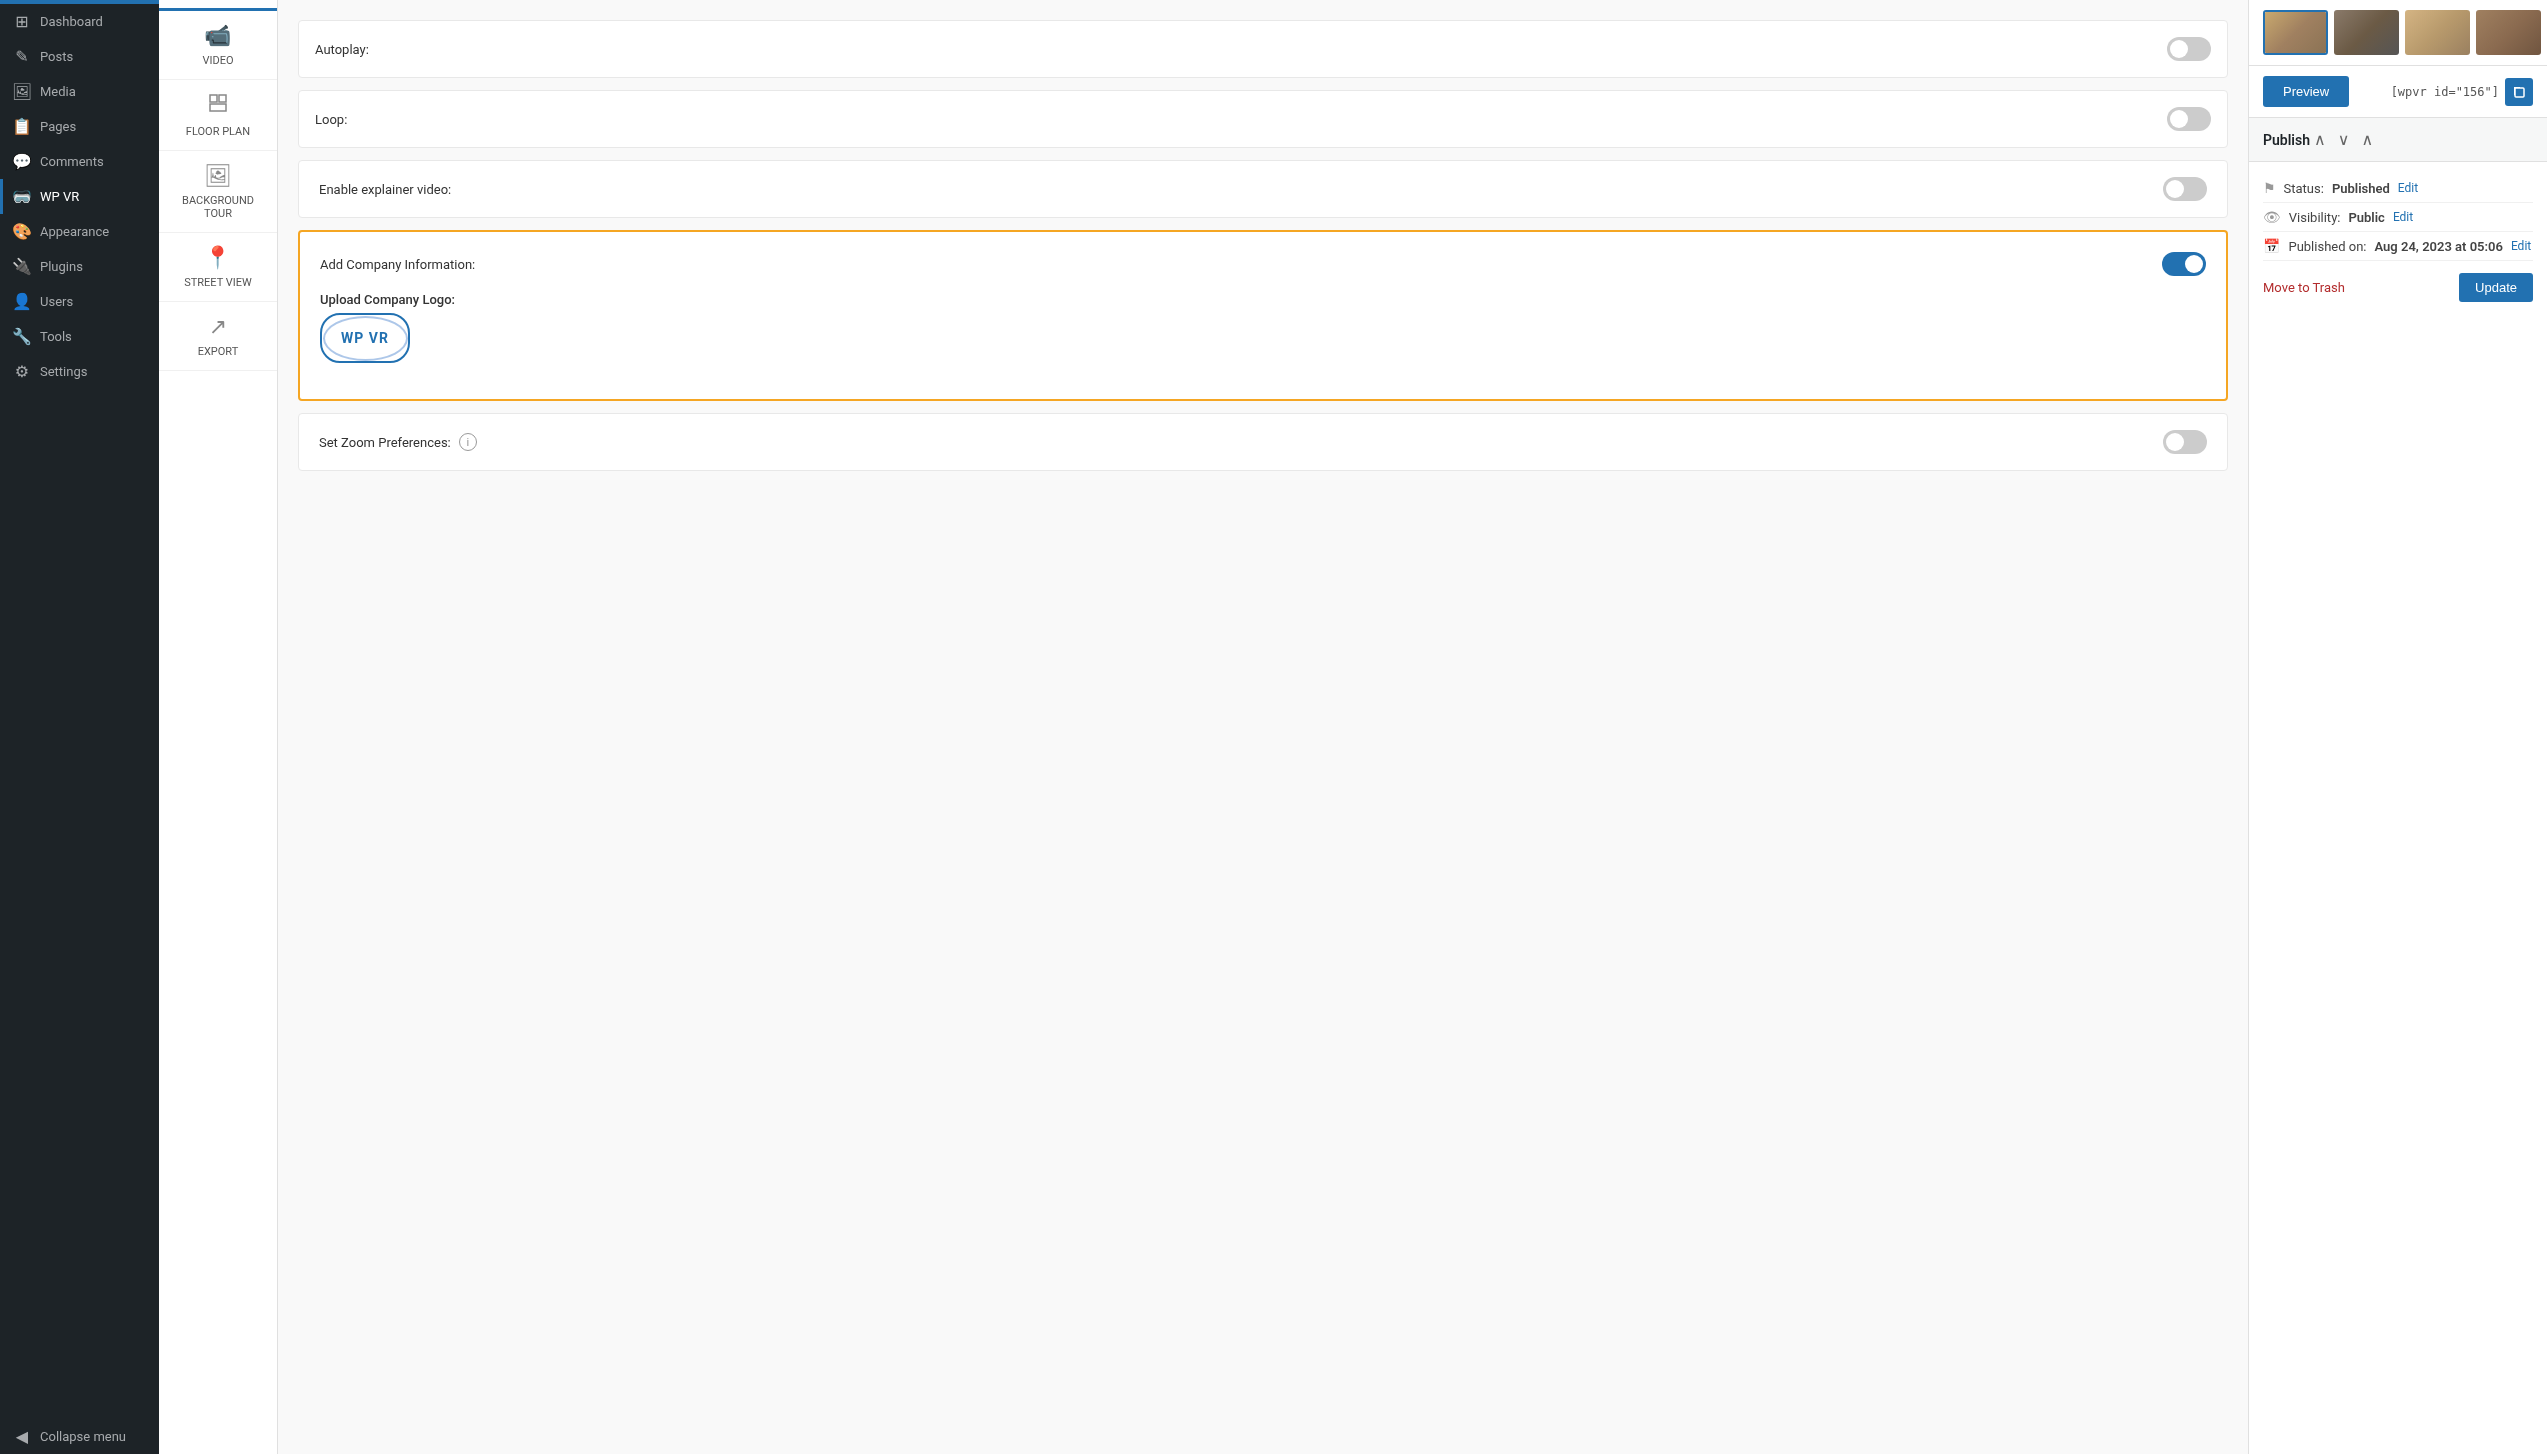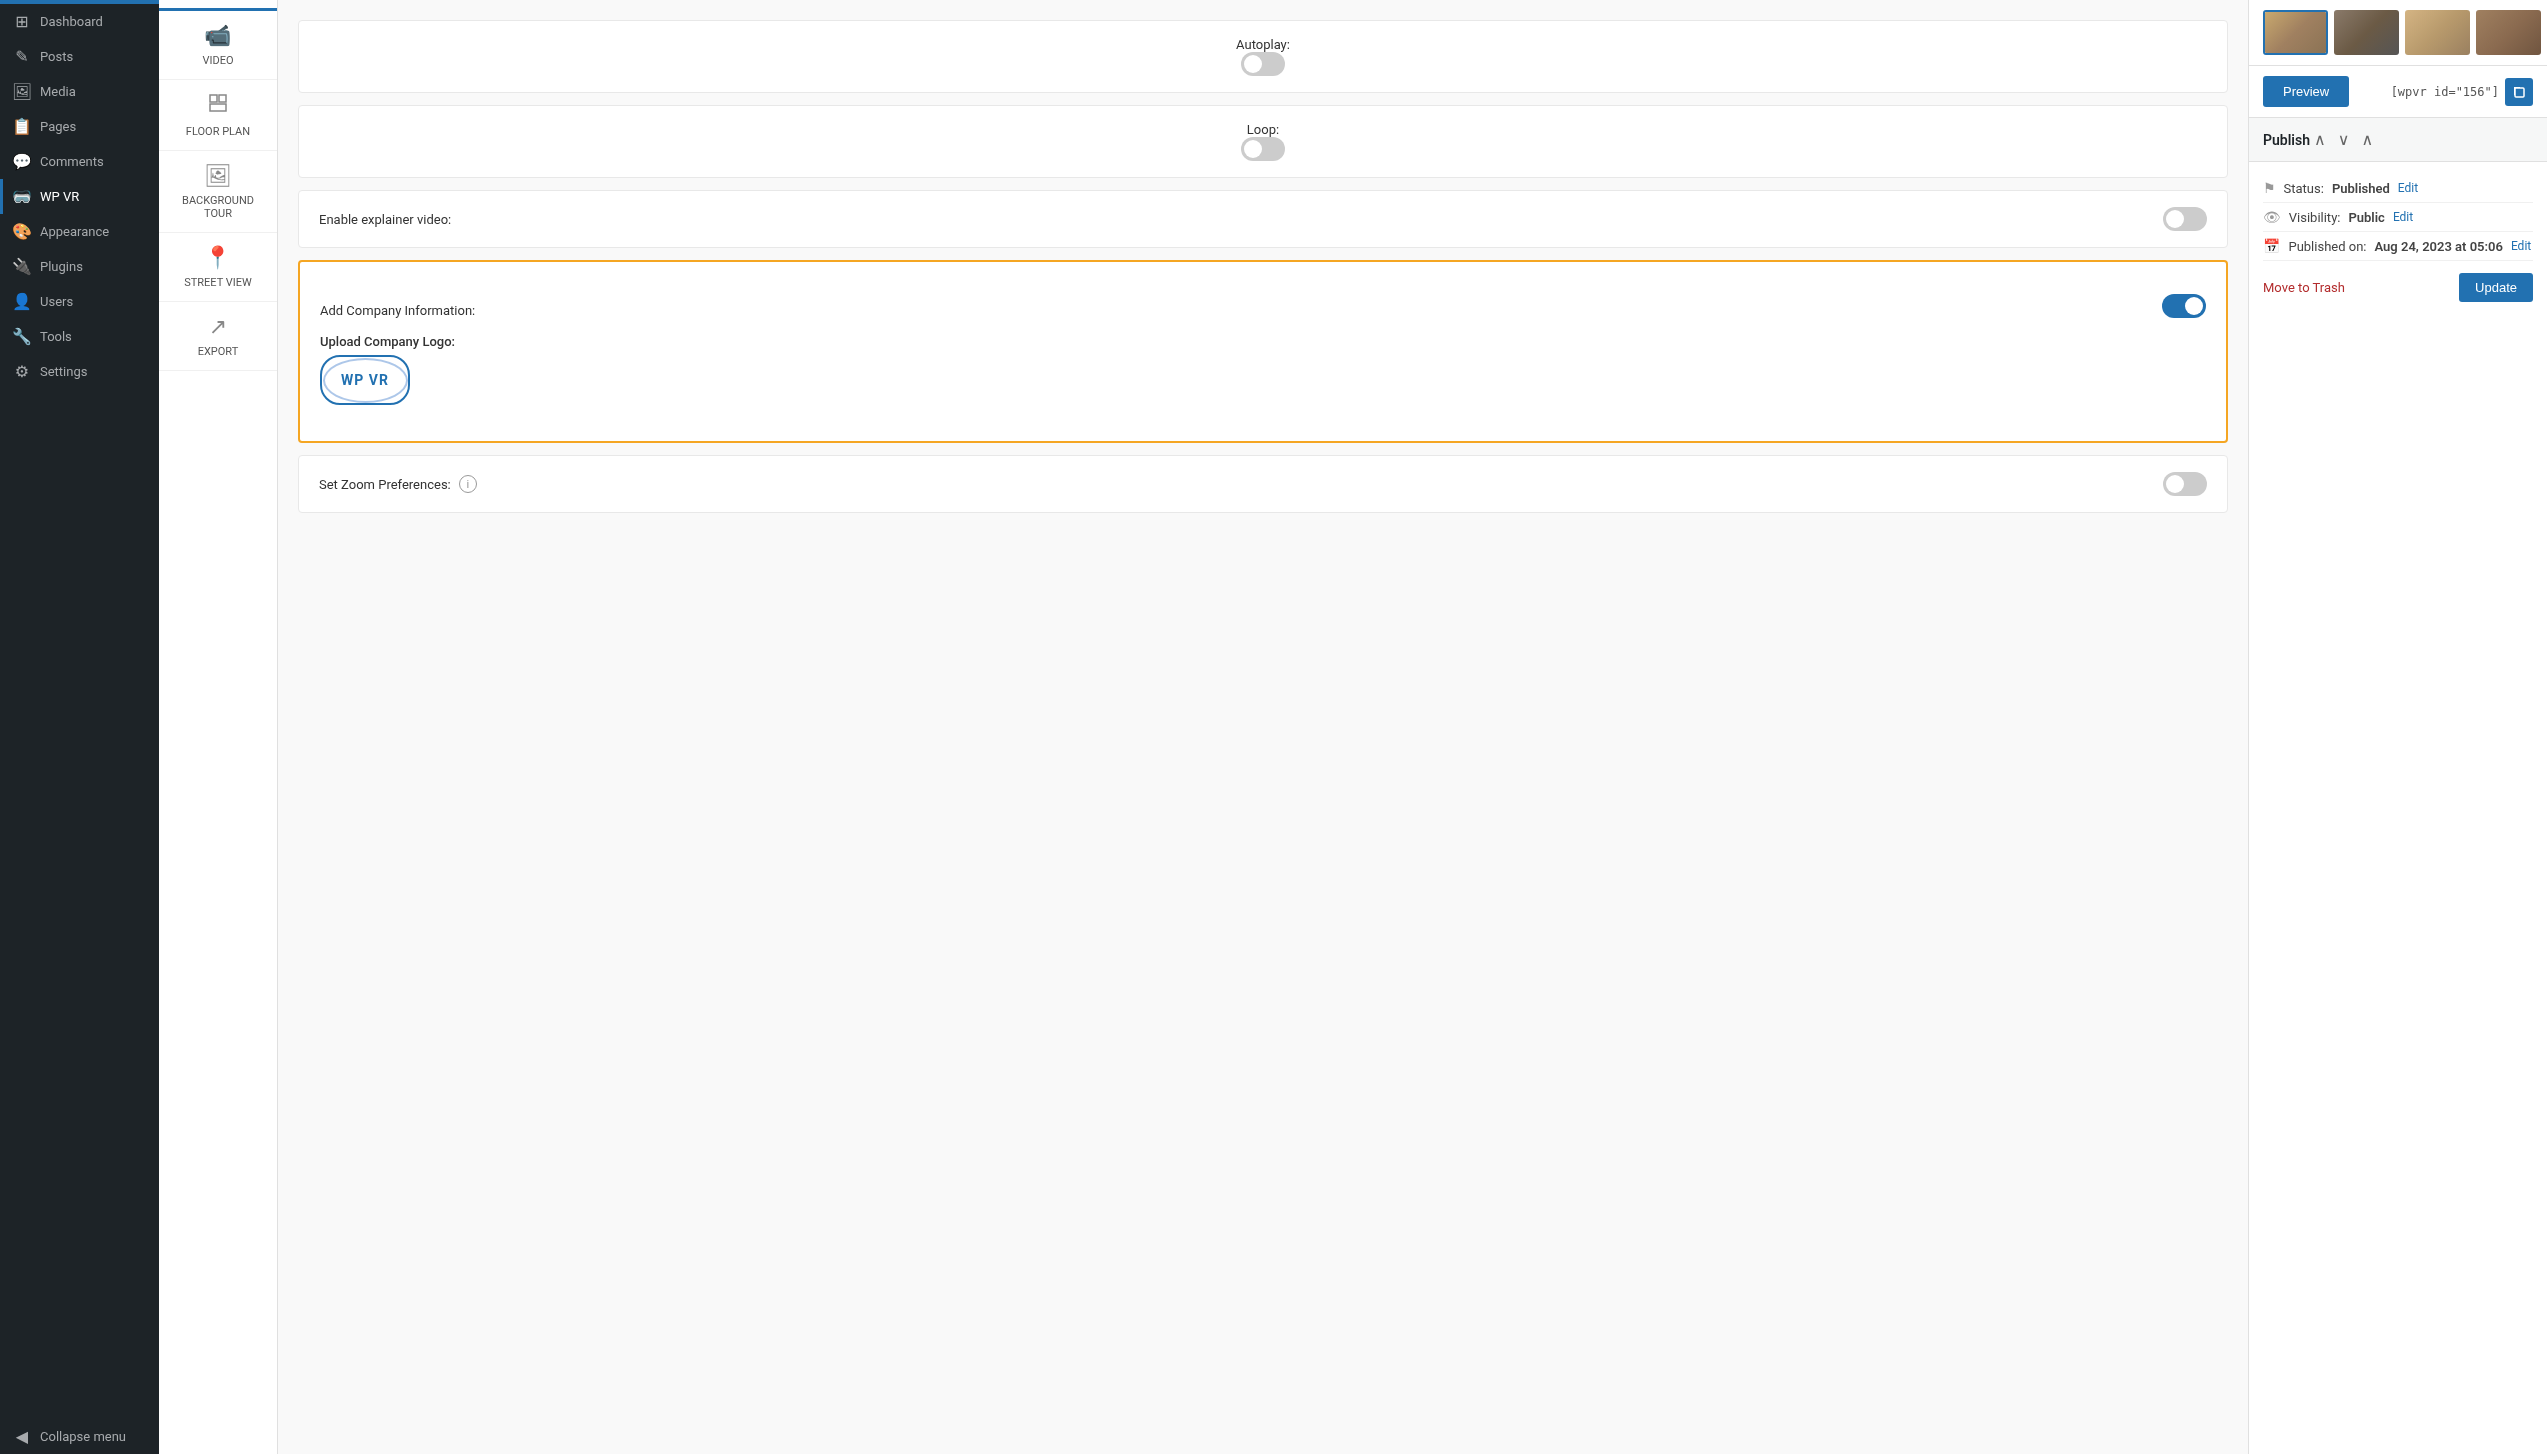--- a/index.html
+++ b/index.html
@@ -24,26 +24,26 @@
     .icon-panel-item .icon-symbol { font-size: 22px; color: #888; }
     .icon-panel-item.active-tab { border-top: 3px solid #2271b1; }
 
     
     .center-panel { flex: 1; overflow-y: auto; padding: 20px; background: #f9f9f9; }
 
     
     .right-panel { width: 299px; background: #fff; border-left: 1px solid #e0e0e0; overflow-y: auto; flex-shrink: 0; }
 
     
-    .setting-row { background: #fff; border: 1px solid #e8e8e8; border-radius: 4px; padding: 16px 16px; margin-bottom: 12px; display: flex; align-items: center; justify-content: space-between; flex-direction: column; }
+    .setting-row { background: #fff; border: 1px solid #e8e8e8; border-radius: 4px; padding: 16px 16px; margin-bottom: 12px; display: flex; align-items: center; justify-content: space-between; }
     .setting-label { font-size: 13px; color: #333; font-weight: 400; }
 
     
     .company-info-box { background: #fff; border: 2px solid #f5a623; border-radius: 4px; padding: 20px; margin-bottom: 12px; }
-    .company-info-header { display: flex; align-items: flex-end; justify-content: space-between; margin-bottom: 16px; margin-top: 12px; }
+    .company-info-header { display: flex; align-items: center; justify-content: space-between; margin-bottom: 16px; }
 
     
     .toggle { position: relative; display: inline-block; width: 44px; height: 24px; }
     .toggle input { opacity: 0; width: 0; height: 0; }
     .toggle-slider { position: absolute; cursor: pointer; top: 0; left: 0; right: 0; bottom: 0; background: #ccc; border-radius: 24px; transition: 0.3s; }
     .toggle-slider:before { position: absolute; content: ""; height: 18px; width: 18px; left: 3px; bottom: 3px; background: white; border-radius: 50%; transition: 0.3s; }
     .toggle input:checked + .toggle-slider { background: #2271b1; }
     .toggle input:checked + .toggle-slider:before { transform: translateX(20px); }
 
     

